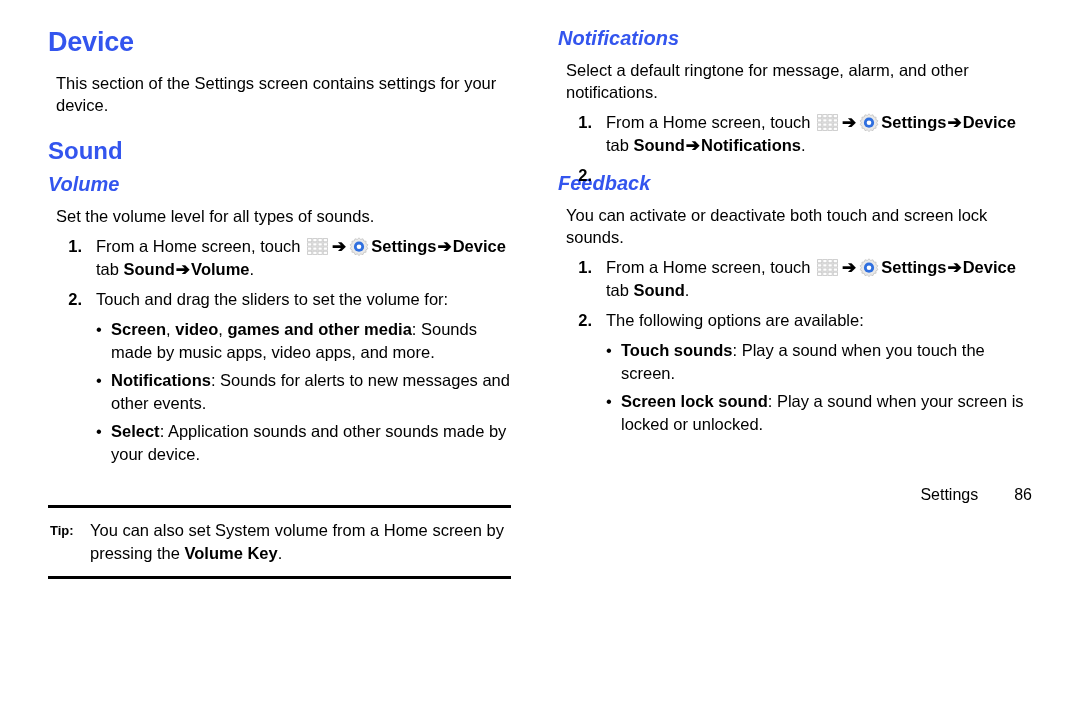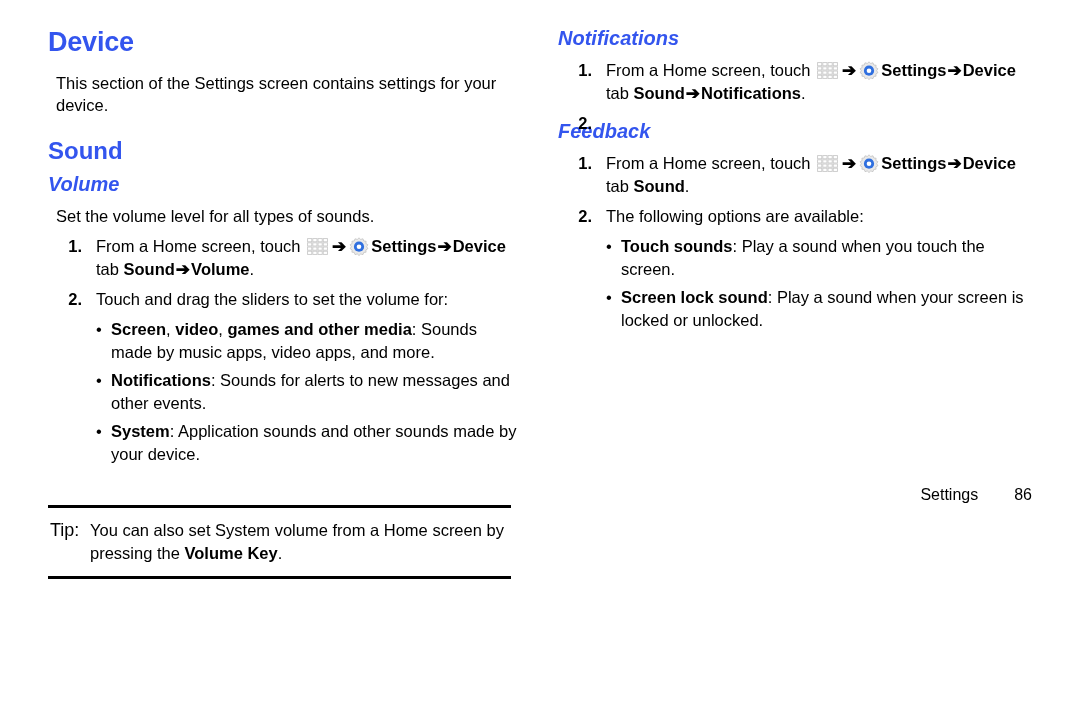--- a/index.html
+++ b/index.html
@@ -121,22 +121,22 @@
   }
   .tip-body {
     position: relative;
     padding: 11px 2px 11px 42px;
     font-size: 16.5px;
     line-height: 23px;
   }
   .tip-label {
     position: absolute;
     left: 2px; top: 11px;
-    font-weight: normal;
-    font-size: 18px;
+    font-weight: bold;
+    font-size: 13px;
   }
 
   
   .footer {
     position: absolute;
     right: 48px;
     bottom: 36px;
     font-size: 16px;
     display: flex;
     align-items: baseline;
@@ -197,38 +197,39 @@
     </ul>
 
     <ul class="bullets" style="padding-left:48px;">
       <li class="bullet">
         <span class="bullet-dot">•</span><span class="b">Screen</span><span>, </span><span class="b">video</span><span>, </span><span class="b">games and other media</span><span>: Sounds made by music apps, video apps, and more.</span>
       </li>
       <li class="bullet">
         <span class="bullet-dot">•</span><span class="b">Notifications</span><span>: Sounds for alerts to new messages and other events.</span>
       </li>
       <li class="bullet">
-        <span class="bullet-dot">•</span><span class="b">System</span><span>: Application sounds and other sounds made by your device.</span>
+        <span class="bullet-dot">•</span><span class="b">Select</span><span>: Application sounds and other sounds made by your device.</span>
       </li>
     </ul>
 
   </div>
 
   <div class="tip-block">
     <div class="tip-rule"></div>
     <div class="tip-body">
       <span class="tip-label">Tip:</span><span> You can also set System volume from a Home screen by pressing the </span><span class="b">Volume Key</span><span>.</span>
     </div>
     <div class="tip-rule"></div>
   </div>
 
   <div class="col col-right">
 
     <h3 class="h-sub h-sub-top">Notifications</h3>
 
+    <p class="body">Select a default ringtone for message, alarm, and other notifications.</p>
 
     <ul class="steps">
       <li class="step">
         <span class="step-num">1.</span>
         <span class="step-body"><span>From a Home screen, touch </span><span class="icon-grid"><svg viewBox="0 0 22 17" width="22" height="17">
                 <g fill="#ffffff" stroke="#c8c8c8" stroke-width="0.9">
                   <rect x="0.6" y="0.6" width="4.2" height="3.2"></rect>
                   <rect x="5.8" y="0.6" width="4.2" height="3.2"></rect>
                   <rect x="11" y="0.6" width="4.2" height="3.2"></rect>
                   <rect x="16.2" y="0.6" width="4.2" height="3.2"></rect>
@@ -251,20 +252,21 @@
                 <circle cx="10" cy="9.7" r="2.3" fill="#ffffff"></circle>
               </svg></span><span class="b">Settings</span><span class="arrow">➔</span><span class="b">Device</span><span> tab </span><span class="b">Sound</span><span class="arrow">➔</span><span class="b">Notifications</span><span>.</span></span>
       </li>
       <li class="step">
         <span class="step-num">2.</span>
       </li>
     </ul>
 
     <h3 class="h-sub">Feedback</h3>
 
+    <p class="body">You can activate or deactivate both touch and screen lock sounds.</p>
 
     <ul class="steps">
       <li class="step">
         <span class="step-num">1.</span>
         <span class="step-body"><span>From a Home screen, touch </span><span class="icon-grid"><svg viewBox="0 0 22 17" width="22" height="17">
                 <g fill="#ffffff" stroke="#c8c8c8" stroke-width="0.9">
                   <rect x="0.6" y="0.6" width="4.2" height="3.2"></rect>
                   <rect x="5.8" y="0.6" width="4.2" height="3.2"></rect>
                   <rect x="11" y="0.6" width="4.2" height="3.2"></rect>
                   <rect x="16.2" y="0.6" width="4.2" height="3.2"></rect>

